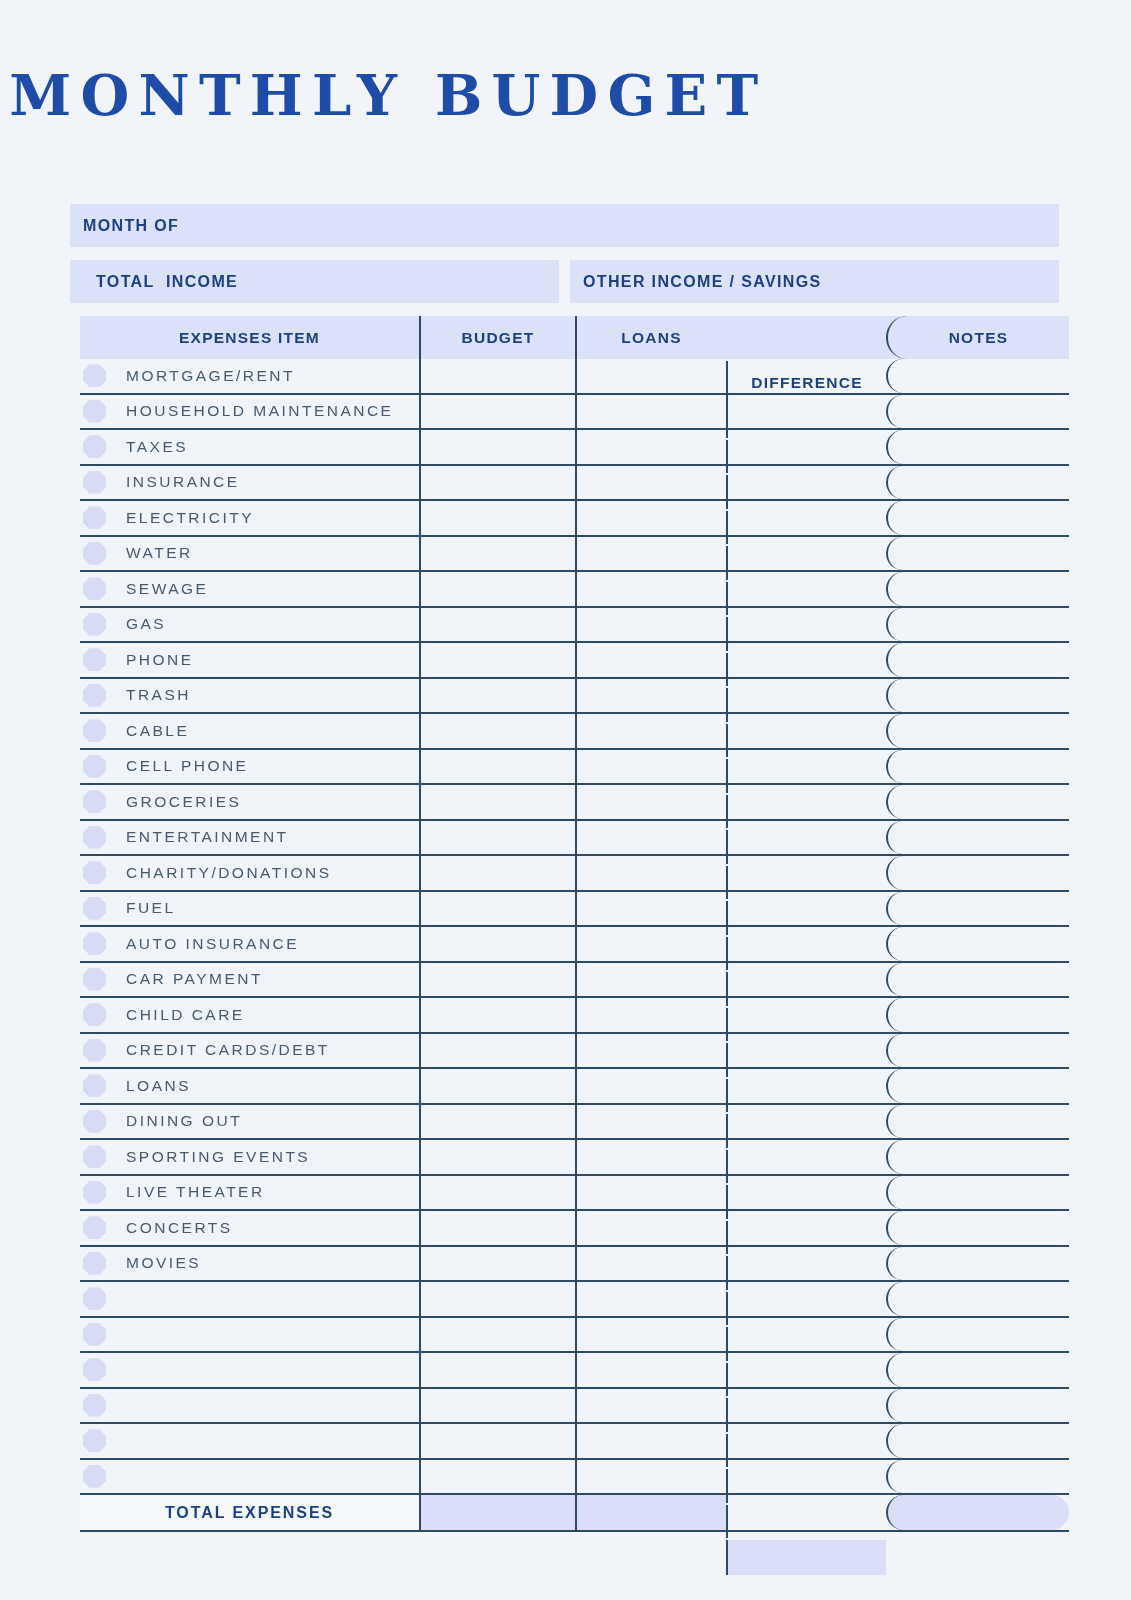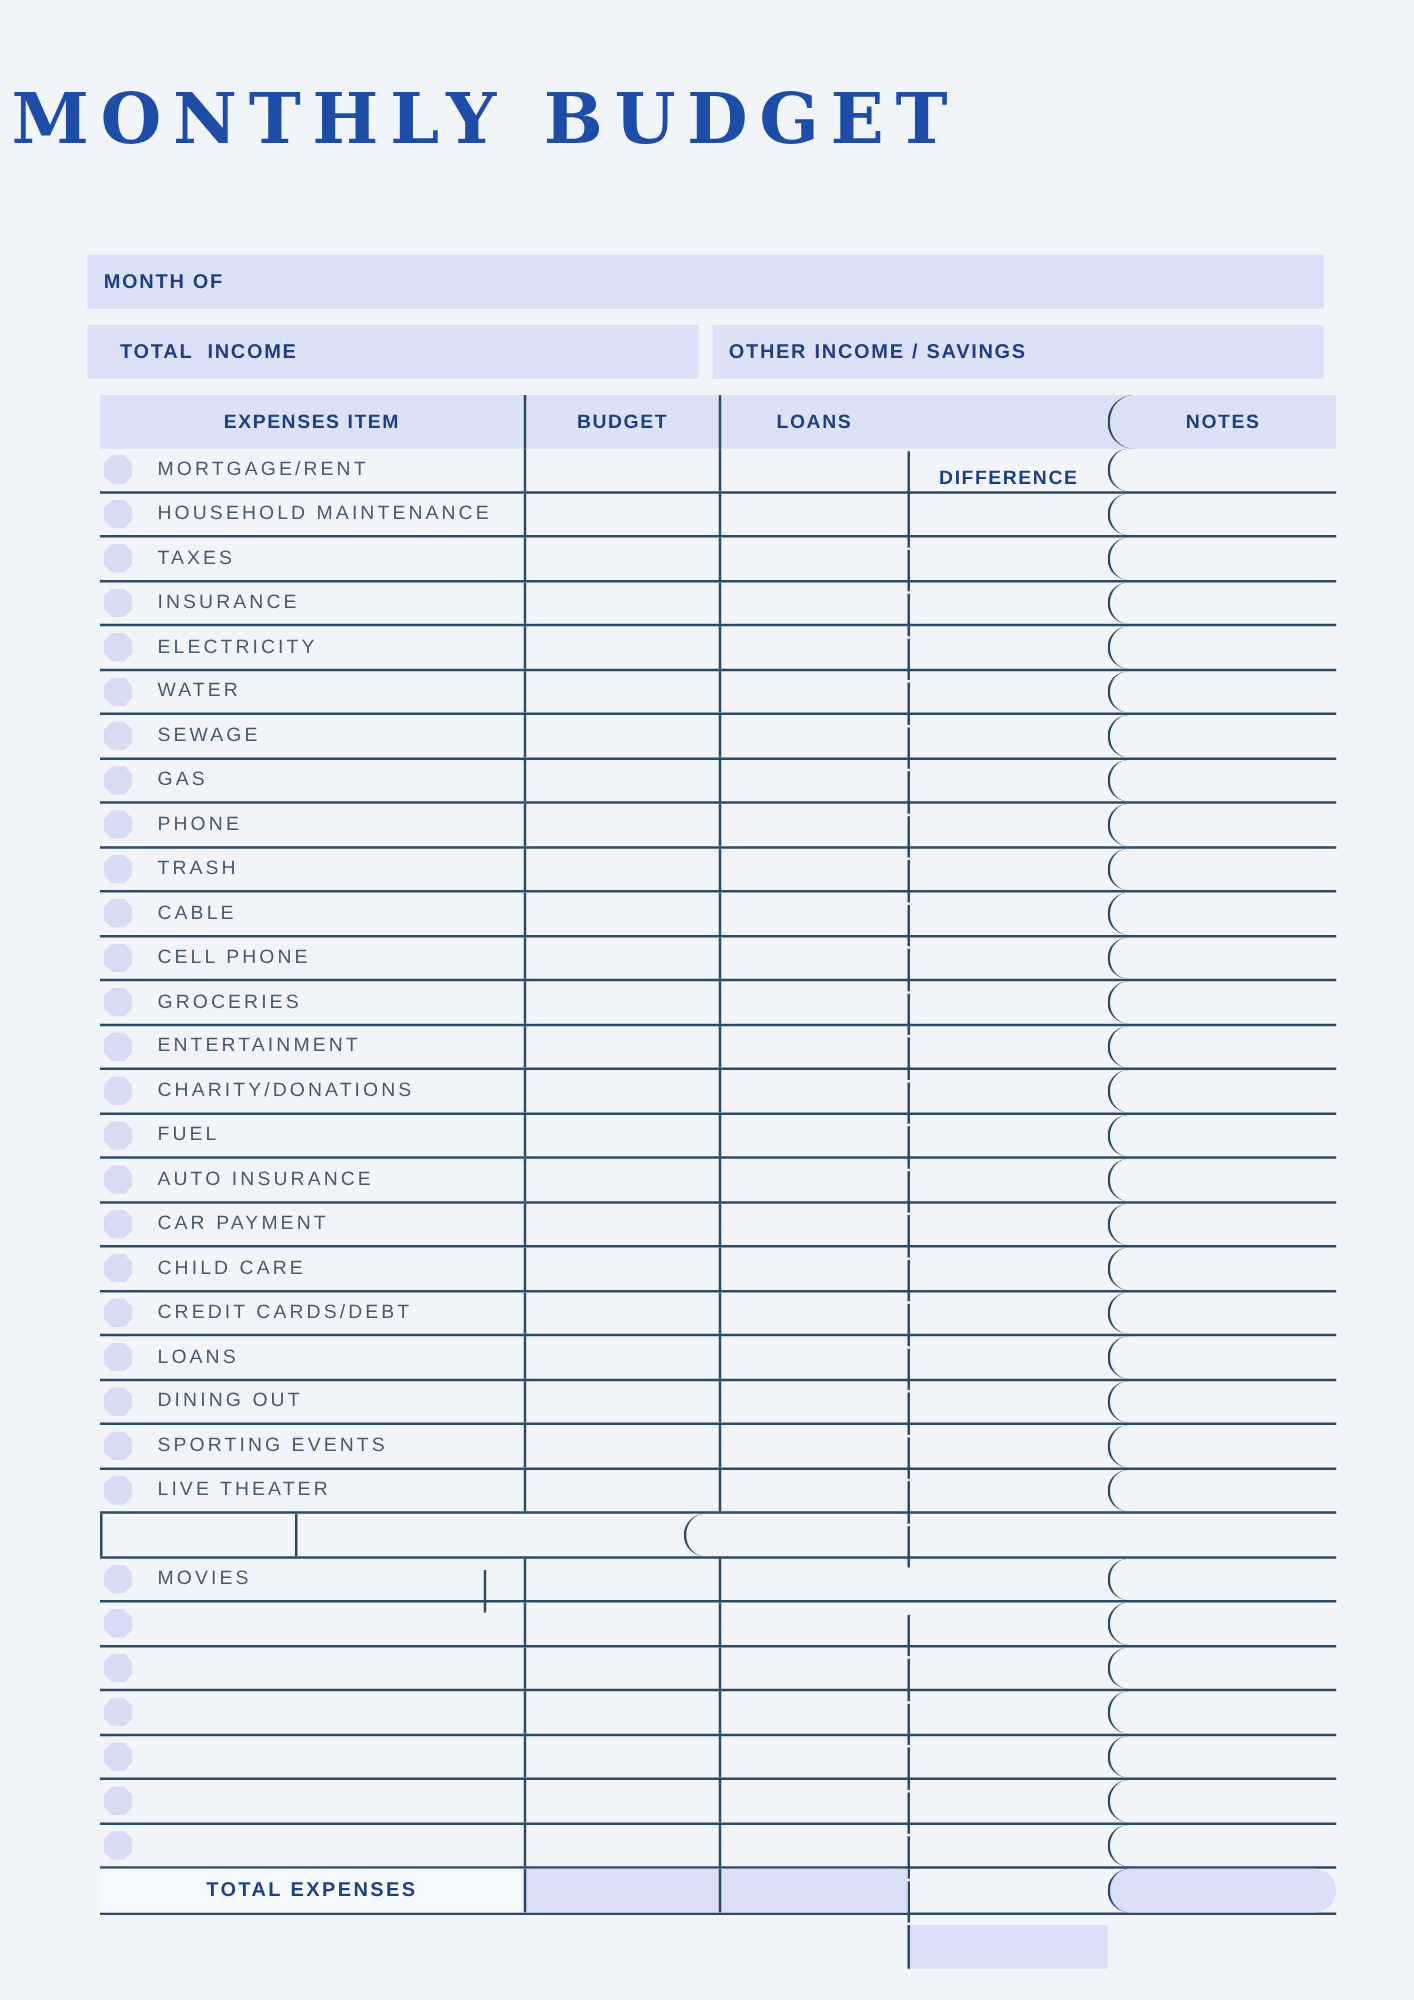--- a/index.html
+++ b/index.html
@@ -348,20 +348,24 @@
           <div class="cell c0">
             <span class="bullet"></span>
             <span class="item-label">LIVE THEATER</span>
           </div>
           <div class="cell c1 vline"></div>
           <div class="cell c2 vline"></div>
           <div class="cell c3 vline"></div>
           <div class="cell c4 vline"></div>
         </div>
         <div class="row t-row">
+          <div class="cell c0">
+            <span class="bullet"></span>
+            <span class="item-label">CONCERTS</span>
+          </div>
           <div class="cell c1 vline"></div>
           <div class="cell c2 vline"></div>
           <div class="cell c3 vline"></div>
           <div class="cell c4 vline"></div>
         </div>
         <div class="row t-row">
           <div class="cell c0">
             <span class="bullet"></span>
             <span class="item-label">MOVIES</span>
           </div>

